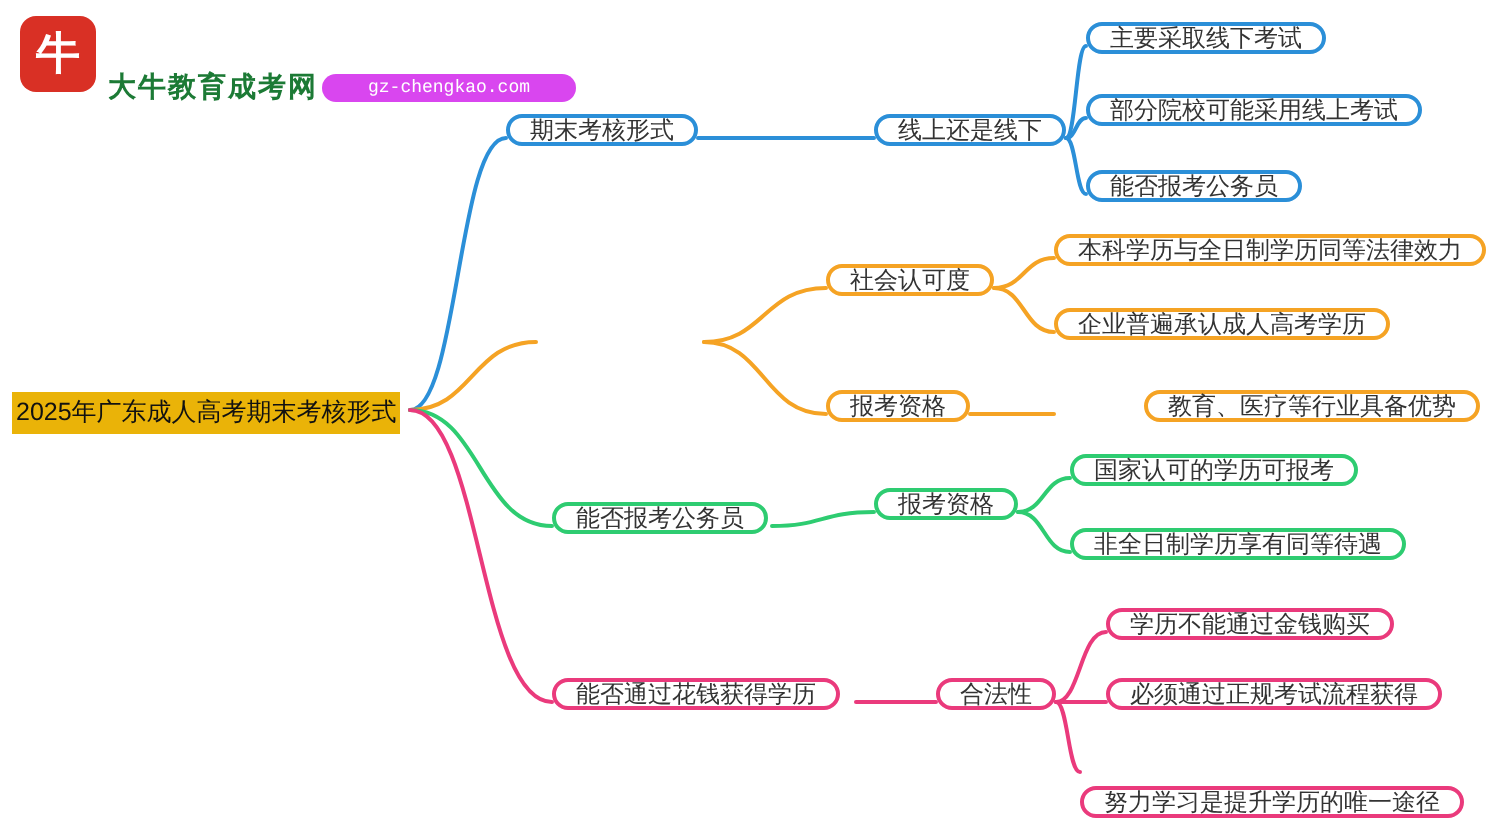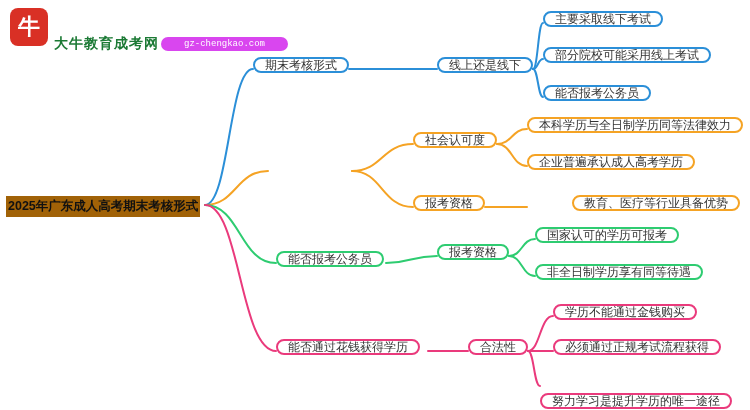--- a/index.html
+++ b/index.html
@@ -23,22 +23,22 @@
     white-space:nowrap;display:flex;align-items:center;justify-content:center;
     box-sizing:border-box;height:16px;
   }
   .n-blue{border-color:#2b8fd8;}
   .n-orange{border-color:#f5a324;}
   .n-green{border-color:#2ecc71;}
   .n-pink{border-color:#ea3a7c;text-align:center;}
 
   .root{
     position:absolute;z-index:2;left:6px;top:196px;
-    font-size:12.5px;font-weight:700;color:#111;
-    white-space:nowrap;background:#a16207;padding:2px 2px;
+    font-size:12.5px;font-weight:400;color:#111;
+    white-space:nowrap;background:#eab308;padding:2px 2px;
   }
 
   .logo{position:absolute;left:10px;top:8px;z-index:3;display:flex;align-items:flex-start;gap:6px;}
   .logo-icon{
     width:38px;height:38px;background:#d93025;border-radius:8px;
     color:#fff;font-size:22px;font-weight:700;
     display:flex;align-items:center;justify-content:center;
   }
   .logo-text{display:flex;flex-direction:row;align-items:center;gap:2px;padding-top:3px;margin-top:24px;}
   .logo-title{font-size:14px;font-weight:700;color:#1c7a35;letter-spacing:1px;}

